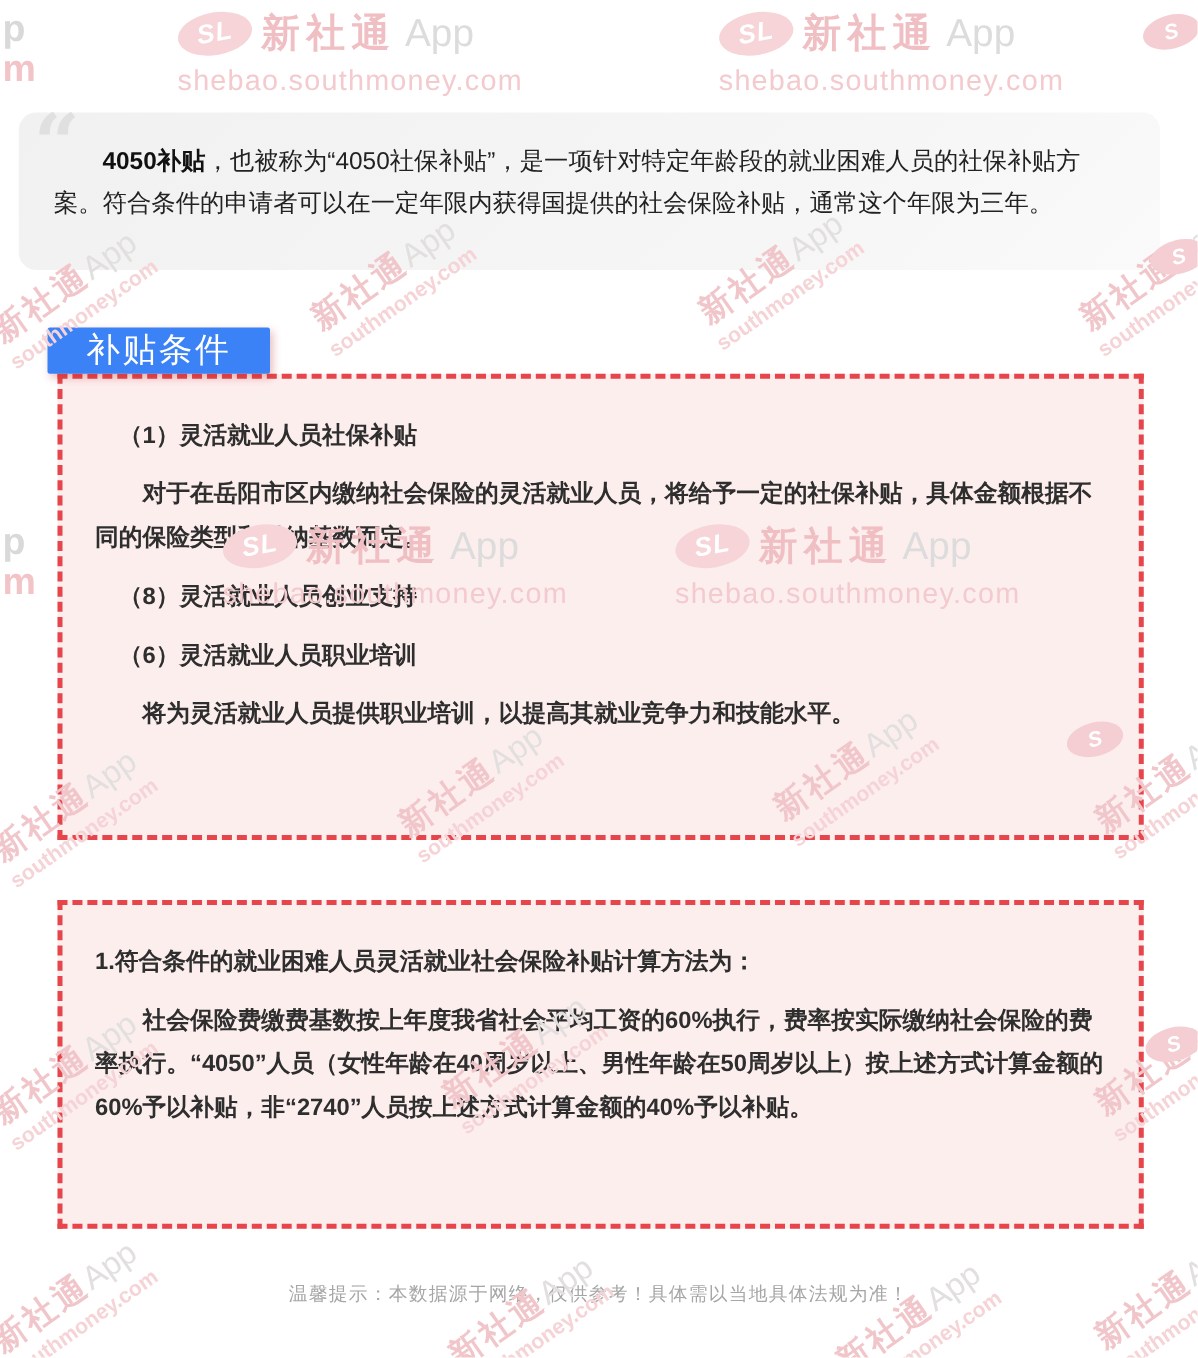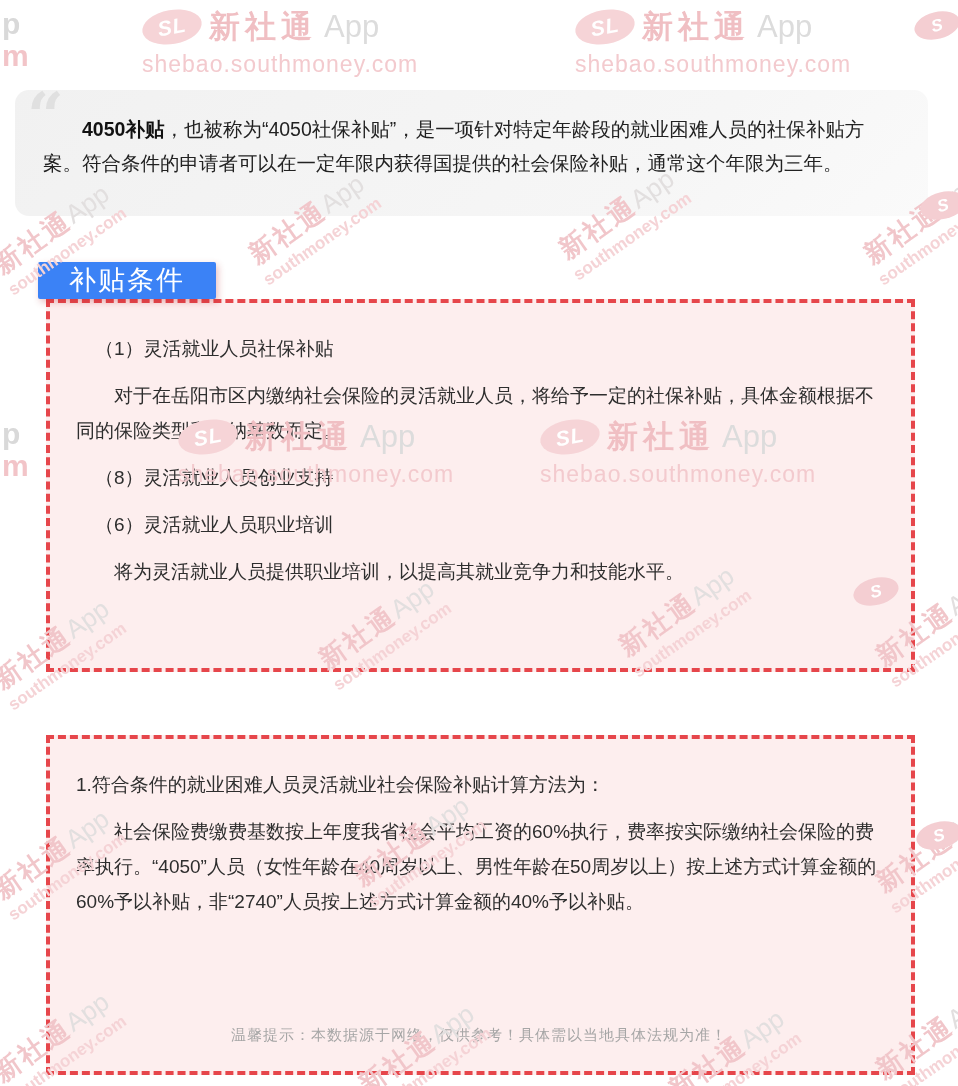--- a/index.html
+++ b/index.html
@@ -23,23 +23,23 @@
   .section-label{position:absolute;left:38px;height:37px;line-height:37px;
     background:#3b82f6;color:#fff;font-size:27px;font-weight:500;letter-spacing:2px;
     padding:0 31px;border-radius:2px;z-index:4;
     box-shadow:2px 3px 7px rgba(180,40,45,0.30);}
   .label-1{top:262px;}
   .label-2{top:698px;}
 
   
   .dashed-box{position:absolute;left:46px;width:869px;box-sizing:border-box;
     background:#fdeeee;border:4px dashed #e6464b;z-index:1;
-    padding:28px 26px 0 26px;}
+    padding:28px 26px 0 26px;font-weight:bold;}
   .box-1{top:299px;height:373px;}
-  .box-2{top:735px;height:340px;}
+  .box-2{top:720px;height:263px;}
   .para{margin:0 0 12px 0;font-size:19px;line-height:35px;color:#2e2e2e;text-indent:2em;}
   .para.head{text-indent:1em;}
   .para.flush{text-indent:0;}
   .para.ind1{text-indent:1em;}
 
   
   .footer-note{position:absolute;top:1026px;left:0;width:100%;text-align:center;
     font-size:15px;color:#a6a6a6;z-index:2;letter-spacing:1px;}
 
   

